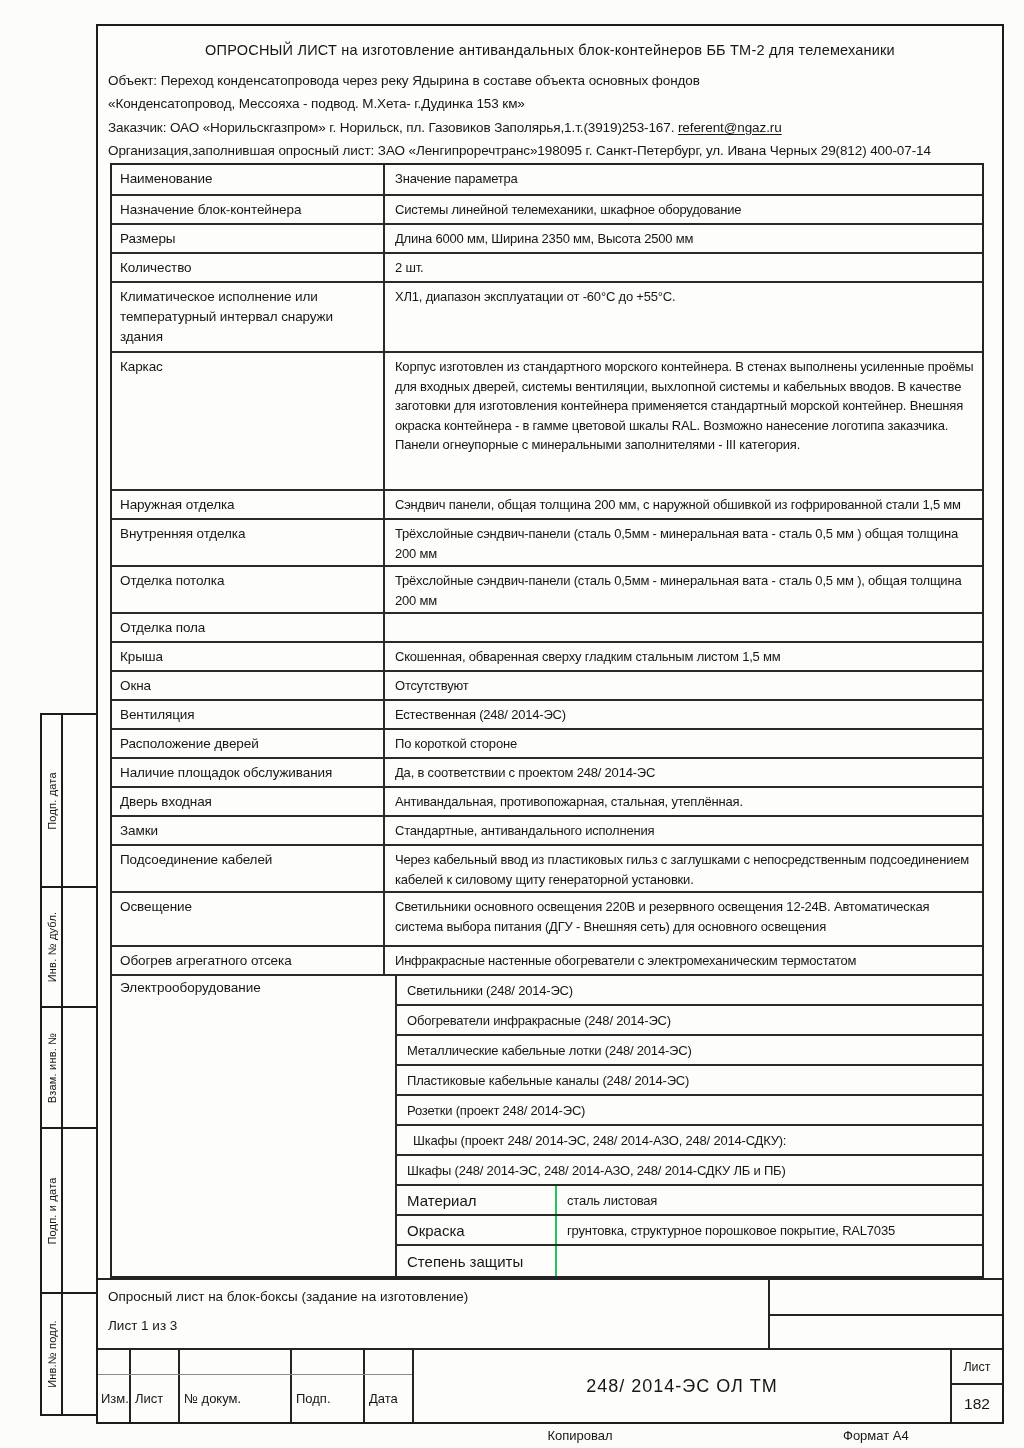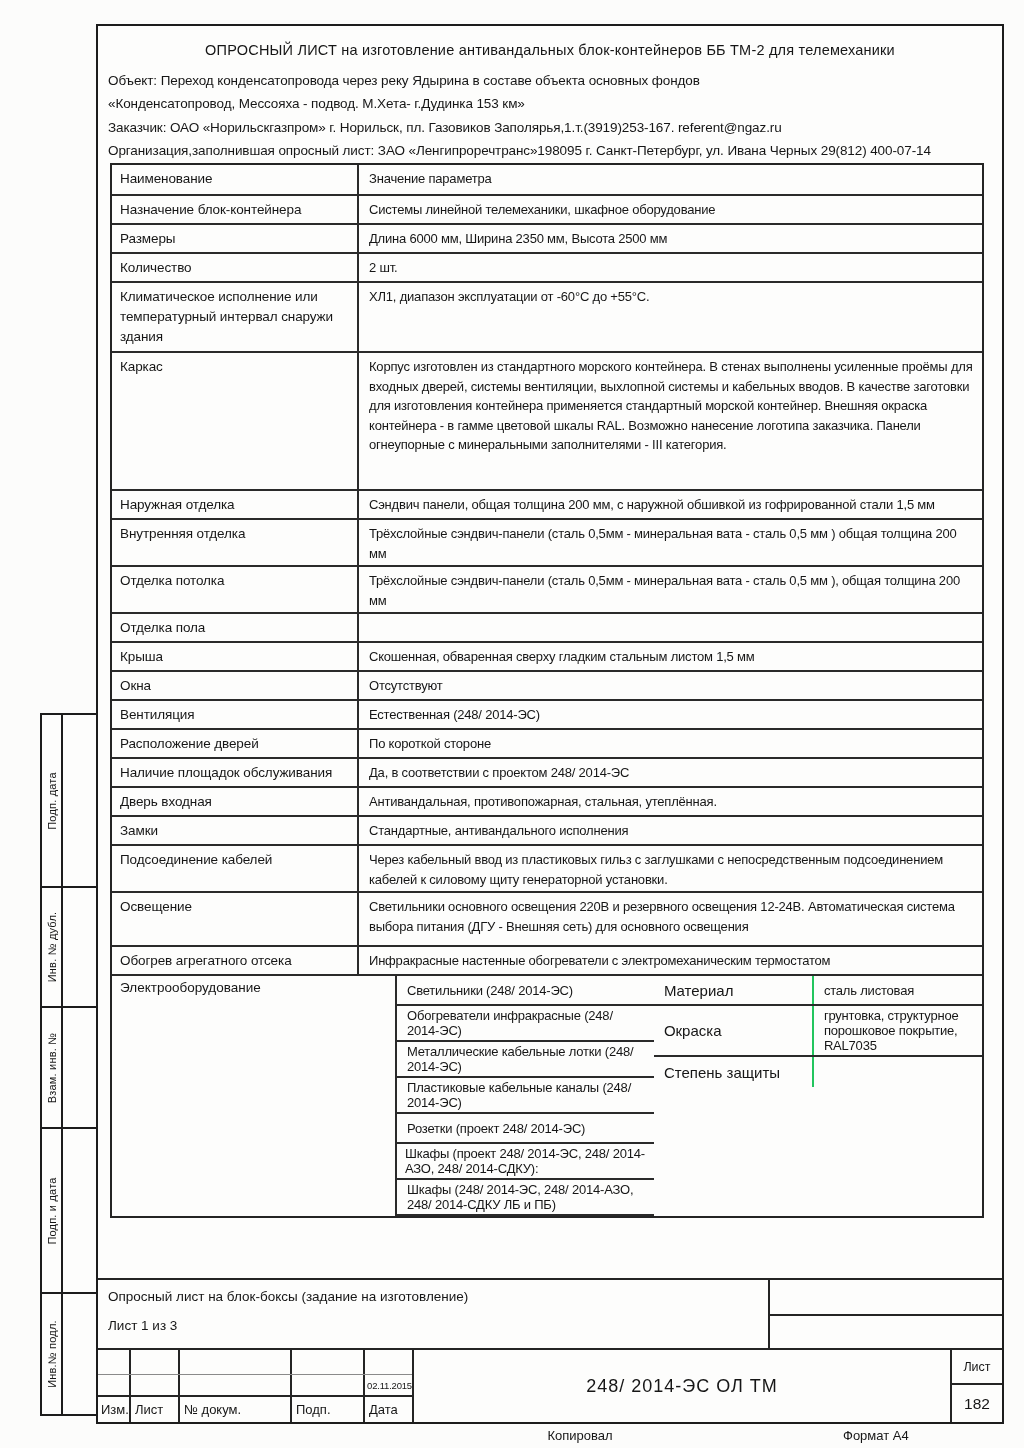--- a/index.html
+++ b/index.html
@@ -6,40 +6,40 @@
   html,body{background:#f4f4f2}
   body{width:1024px;height:1448px;position:relative;font-family:"Liberation Sans","DejaVu Sans",sans-serif;color:#161616}
   .page{position:absolute;inset:0;background:#fcfcfb;overflow:hidden}
 
   
   .frame{position:absolute;left:96px;top:24px;width:908px;height:1400px;border:2.5px solid #1c1c1c;background:#fdfdfc}
 
   .doc-title{position:absolute;top:16px;left:0;right:0;text-align:center;font-size:14.5px;letter-spacing:.2px;white-space:nowrap}
   .hdr{position:absolute;top:43px;left:10px;right:6px;font-size:13.5px;line-height:23.4px;letter-spacing:-.1px}
   .hdr .ln{white-space:nowrap}
-  .email{text-underline-offset:2px}
+  .email{text-decoration:underline;text-underline-offset:2px}
 
   
   .spec{position:absolute;left:12px;top:137px;width:874px;border:2px solid #242424;background:#fdfdfc}
   .t-row{display:flex;min-height:29px}
   .t-row + .t-row{border-top:2px solid #2a2a2a}
   .t-row:nth-child(5){min-height:70px}
   .t-row:nth-child(6){min-height:138px}
   .t-row:nth-child(8),.t-row:nth-child(9){min-height:46px}
   .t-row:nth-child(18){min-height:46px}
   .t-row:nth-child(19){min-height:54px}
-  .t-name{width:247px;flex:none;border-right:2px solid #2a2a2a;padding:4px 6px 2px 8px;font-size:13.5px;line-height:20px;letter-spacing:-.1px}
+  .t-name{width:273px;flex:none;border-right:2px solid #2a2a2a;padding:4px 6px 2px 8px;font-size:13.5px;line-height:20px;letter-spacing:-.1px}
   .t-val{flex:1;padding:4px 6px 2px 10px;font-size:13px;line-height:19.5px;letter-spacing:-.2px}
 
   
   .e-row{display:flex;border-top:2px solid #2a2a2a}
   .e-label{width:285px;flex:none;border-right:2px solid #2a2a2a;padding:4px 6px 2px 8px;font-size:13.5px}
-  .e-right{flex:1;display:flex;flex-direction:row}
+  .e-right{flex:1;display:flex;flex-direction:column}
   .e-item{min-height:30px;border-bottom:2px solid #2a2a2a;display:flex;align-items:center;padding:2px 6px 2px 10px;font-size:13px;letter-spacing:-.2px}
-  .e-item:nth-child(6){padding-left:8px}
+  .e-item:nth-child(6){padding-left:16px}
   .e-pair{display:flex;min-height:30px;border-bottom:2px solid #2a2a2a}
   .e-pair:last-child{border-bottom:none}
   .e-pair .pn{width:160px;flex:none;border-right:2px solid #22c55e;display:flex;align-items:center;padding:2px 6px 2px 10px;font-size:15px}
   .e-pair .pv{flex:1;display:flex;align-items:center;padding:2px 6px 2px 10px;font-size:13px;letter-spacing:-.2px}
 
   
   .foot-band{position:absolute;left:0;right:0;top:1252px;height:72px;border-top:2px solid #242424;display:flex}
   .foot-left{width:672px;flex:none;border-right:2px solid #242424;padding:9px 0 0 10px;font-size:13.5px}
   .foot-left .fl2{margin-top:14px}
   .foot-right{flex:1;display:flex;flex-direction:column}
@@ -216,27 +216,20 @@
 
     <div class="stamp">
       <div class="stamp-cols">
         <div class="s-r s-r1">
           <div class="s-c c1"></div>
             <div class="s-c c2"></div>
             <div class="s-c c3"></div>
             <div class="s-c c4"></div>
             <div class="s-c c5"></div>
         </div>
-        <div class="s-r s-r2">
-          <div class="s-c c1"></div>
-            <div class="s-c c2"></div>
-            <div class="s-c c3"></div>
-            <div class="s-c c4"></div>
-          <div class="s-c c5 s-date">02.11.2015</div>
-        </div>
         <div class="s-r s-r3">
           <div class="s-c c1">Изм.</div>
           <div class="s-c c2">Лист</div>
           <div class="s-c c3">№ докум.</div>
           <div class="s-c c4">Подп.</div>
           <div class="s-c c5">Дата</div>
         </div>
       </div>
       <div class="doc-num">248/ 2014-ЭС ОЛ ТМ</div>
       <div class="stamp-right">

